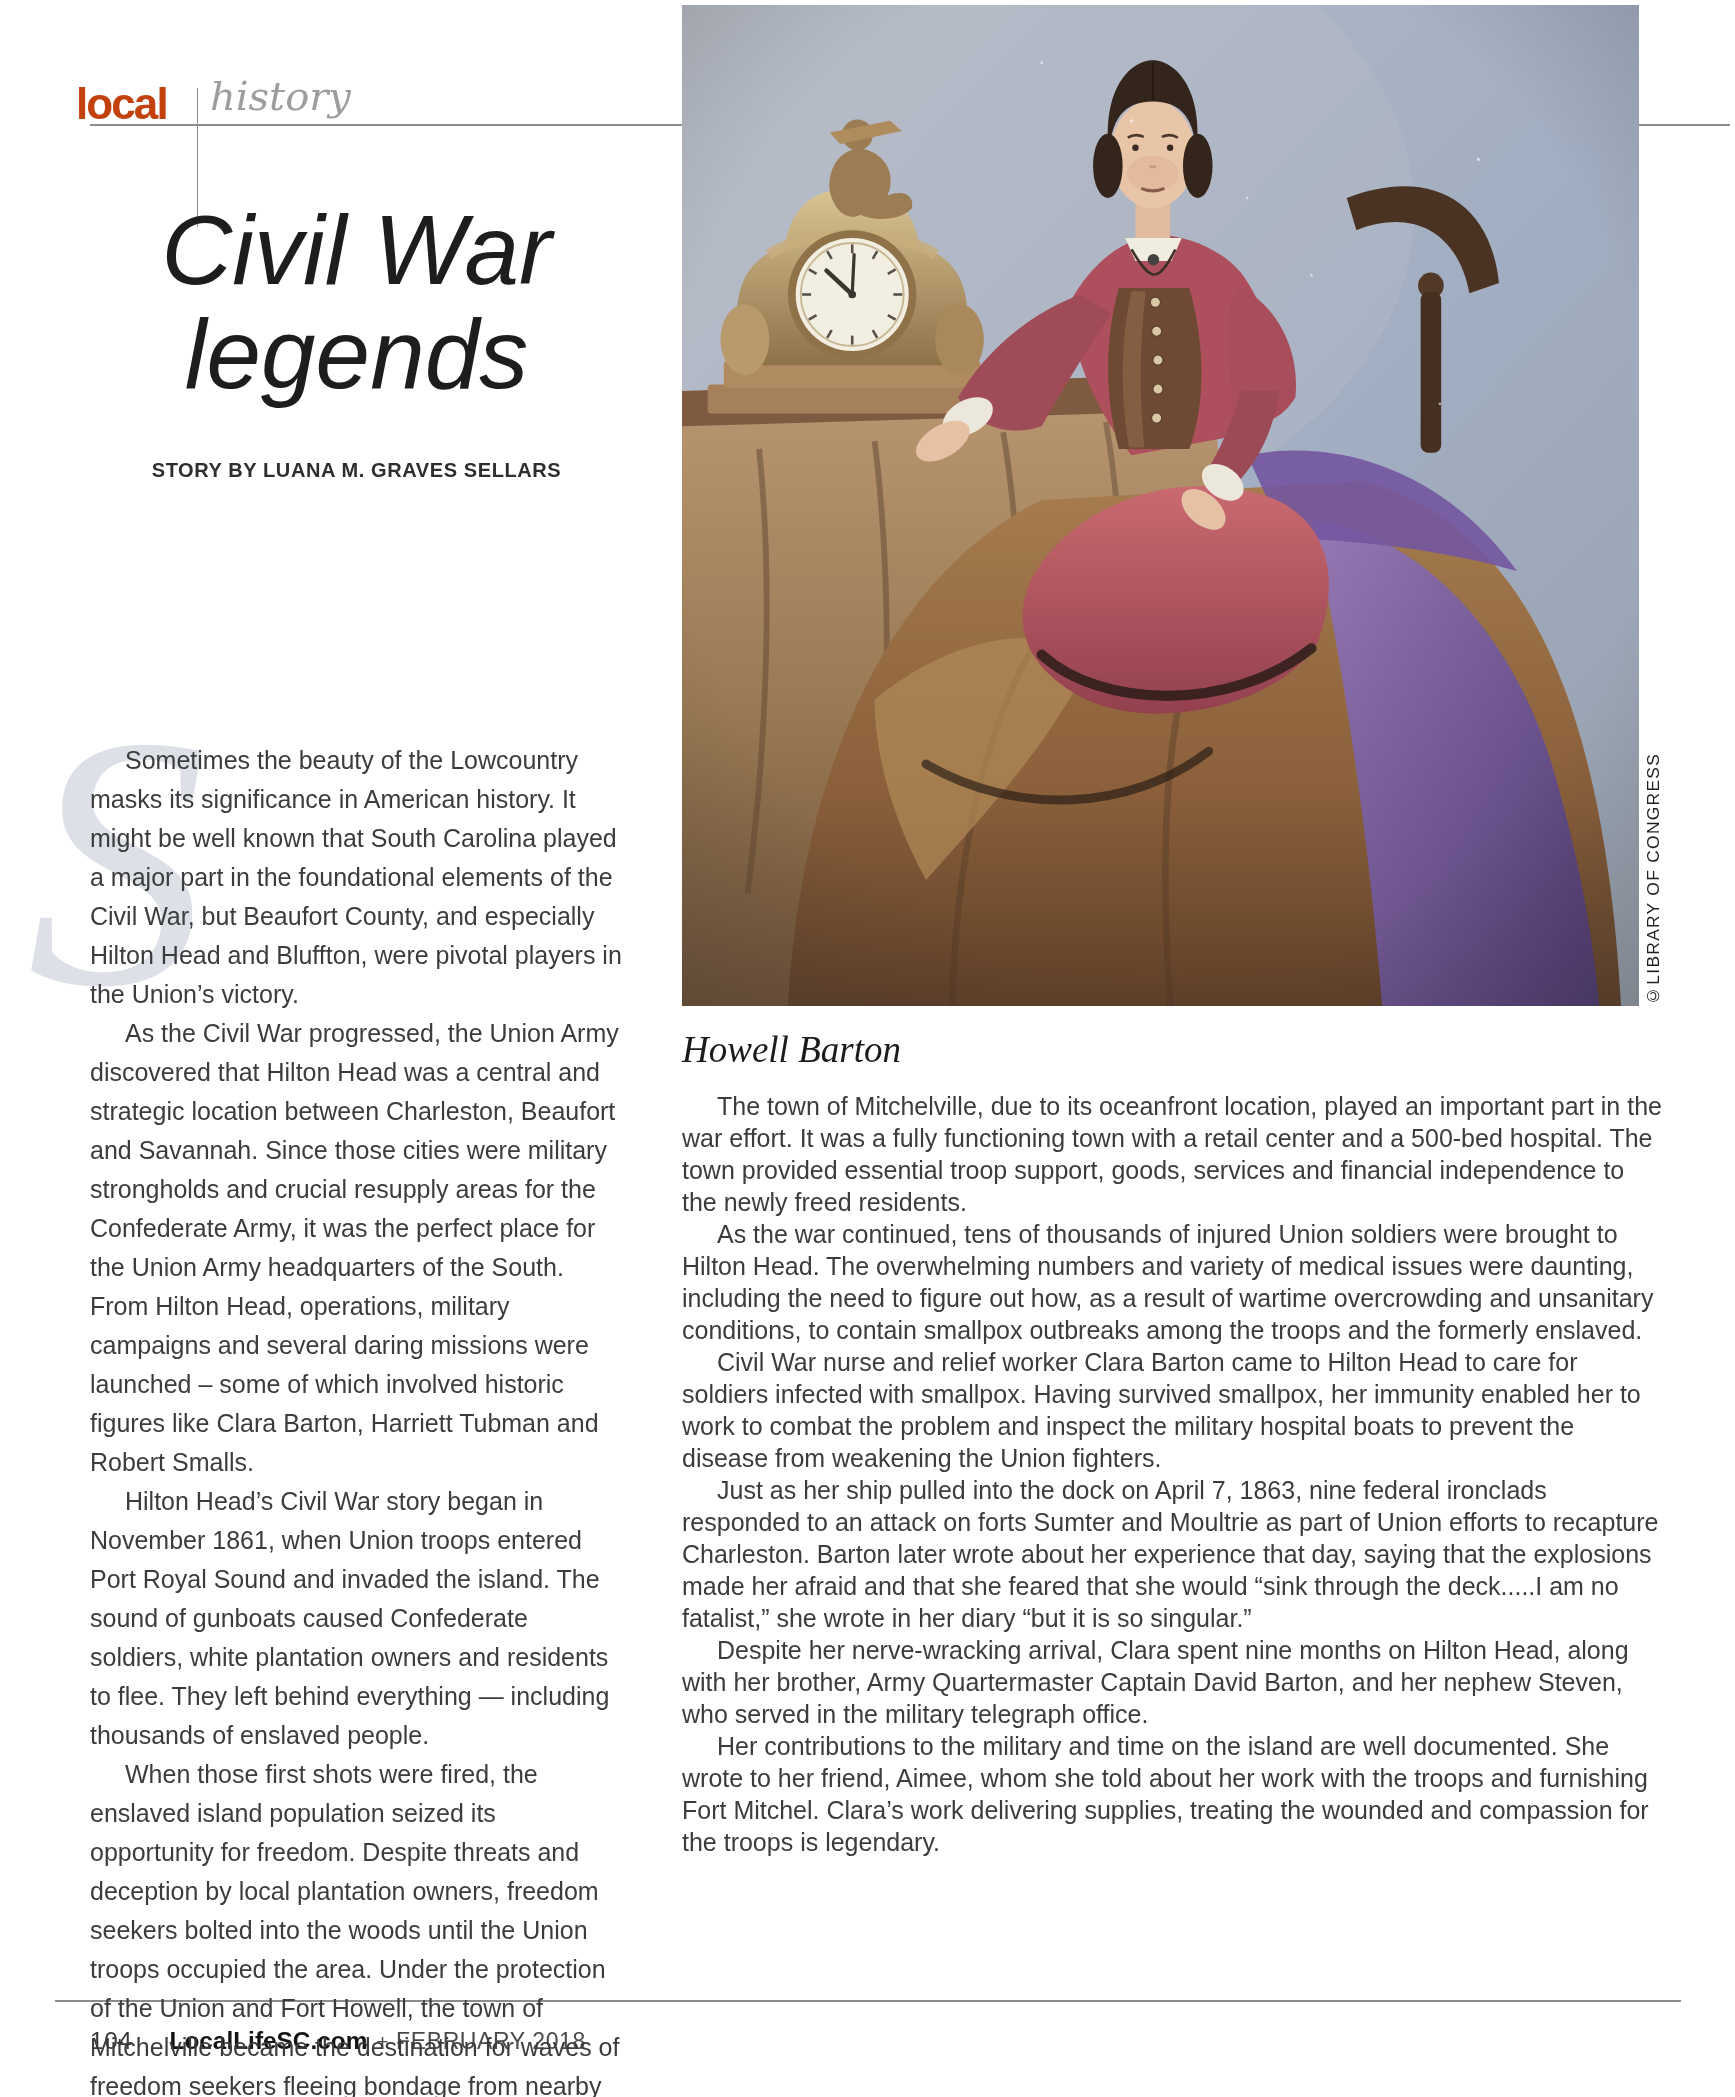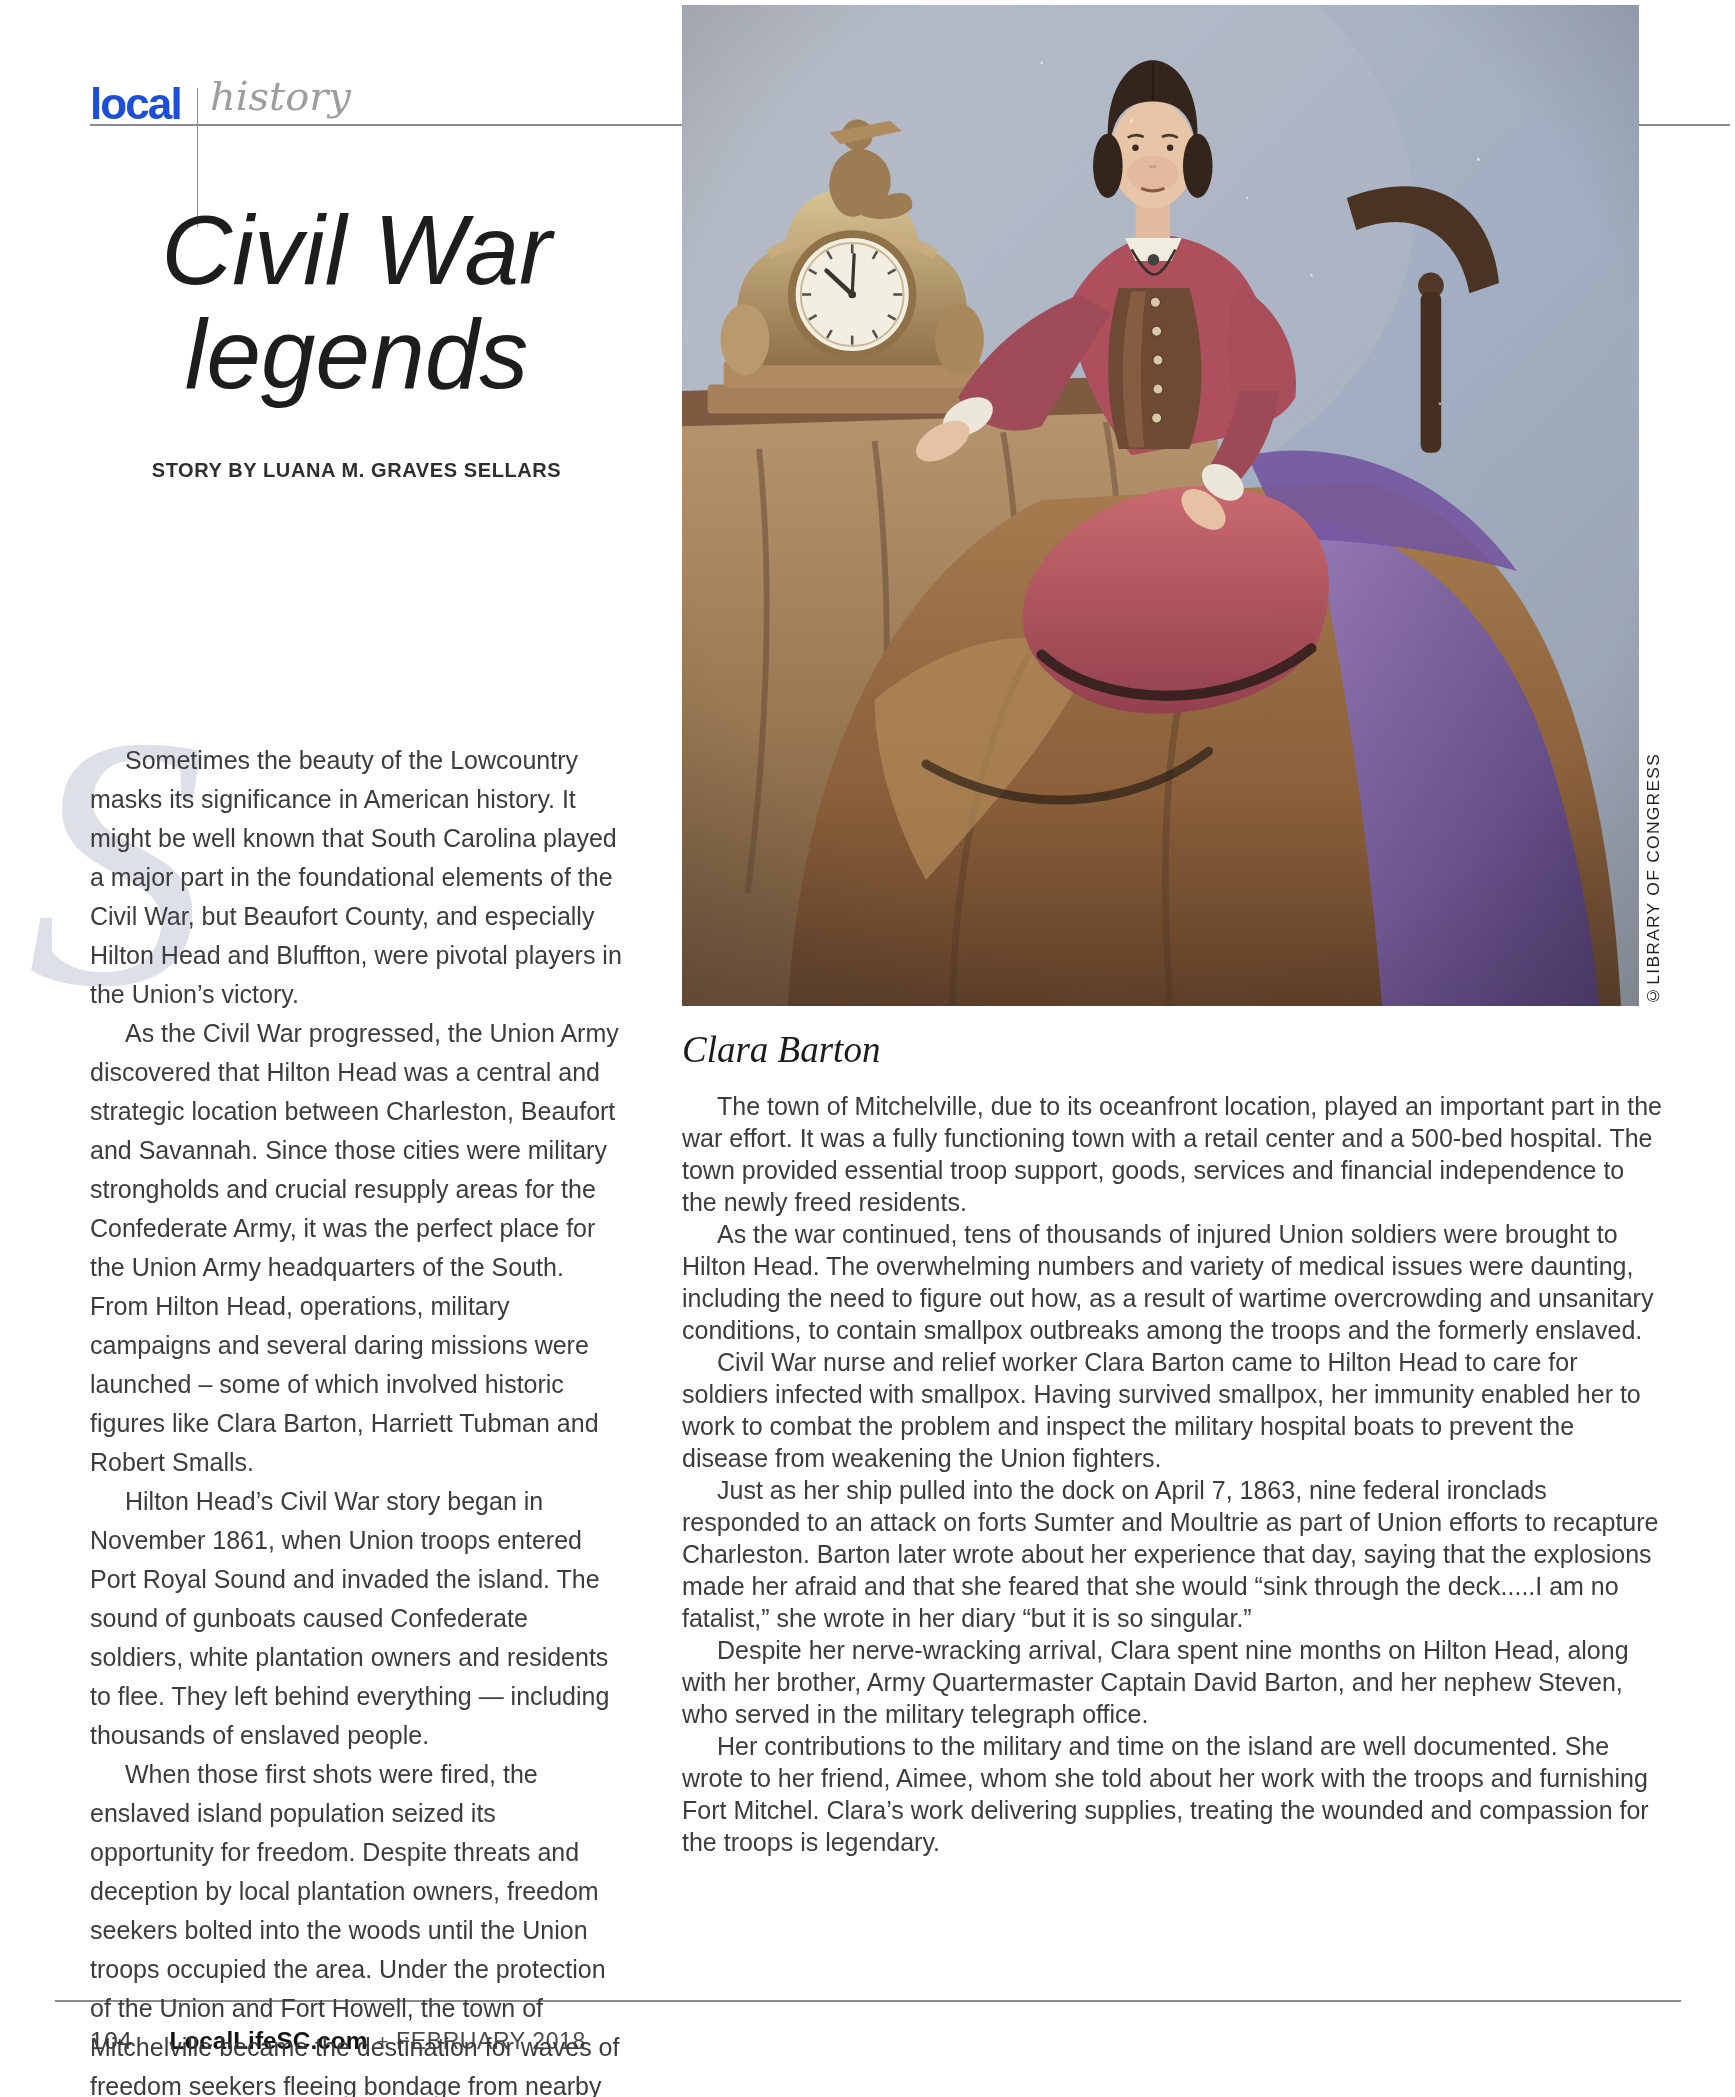--- a/index.html
+++ b/index.html
@@ -2,22 +2,22 @@
 <html style="font-size:10.3px"><head>
 <meta charset="utf-8">
 <style>
   html,body { margin:0; padding:0; background:#e9e9e9; }
   .page {
     position:relative; width:1736px; height:2097px; background:#ffffff;
     overflow:hidden; font-family:"Liberation Sans", sans-serif; color:#3c3c3e;
   }
 
   
-  .brand { position:absolute; left:90px; top:82px; font-weight:900;
-    font-size:44px; letter-spacing:-1.9px; color:#1d4ed8; line-height:1; }
+  .brand { position:absolute; left:76px; top:82px; font-weight:900;
+    font-size:44px; letter-spacing:-1.9px; color:#c2410c; line-height:1; }
   .brand-divider { position:absolute; left:197px; top:88px; width:1.3px; height:139px; background:#8f8f8f; }
   .brand-sub { position:absolute; left:210px; top:76px; font-family:"DejaVu Serif", serif;
     font-style:italic; font-size:40px; color:#9d9d9d; line-height:1; }
   .header-rule { position:absolute; left:90px; right:6.4px; top:124px; height:1.9px; background:#8c8c8c; z-index:0; }
 
   
   .left-col { position:absolute; left:90px; top:199px; width:533px; }
   .title { font-family:Liberation Sans, sans-serif; font-style:italic; font-weight:400;
     text-align:center; font-size:98px; line-height:1.06; color:#1d1d1f; }
   .subtitle { margin:22px auto 0; width:444px; text-align:center; font-family:"Liberation Serif", serif;
@@ -226,21 +226,21 @@
           <circle cx="1240" cy="240" r="2.5"></circle>
         <circle cx="560" cy="90" r="2"></circle>
           <circle cx="1180" cy="620" r="2"></circle>
           <circle cx="880" cy="300" r="1.8"></circle>
       </g>
       <rect width="1490" height="1556" fill="url(#vig)"></rect>
     </svg>
   </div>
   <div class="photo-credit">©LIBRARY OF CONGRESS</div>
 
-  <div class="caption">Clara Barton</div>
+  <div class="caption">Howell Barton</div>
   <div class="body-right">
     <p>The town of Mitchelville, due to its oceanfront location, played an important part in the war effort. It was a fully functioning town with a retail center and a 500-bed hospital. The town provided essential troop support, goods, services and financial independence to the newly freed residents.</p>
     <p>As the war continued, tens of thousands of injured Union soldiers were brought to Hilton Head. The overwhelming numbers and variety of medical issues were daunting, including the need to figure out how, as a result of wartime overcrowding and unsanitary conditions, to contain smallpox outbreaks among the troops and the formerly enslaved.</p>
     <p>Civil War nurse and relief worker Clara Barton came to Hilton Head to care for soldiers infected with smallpox. Having survived smallpox, her immunity enabled her to work to combat the problem and inspect the military hospital boats to prevent the disease from weakening the Union fighters.</p>
     <p>Just as her ship pulled into the dock on April 7, 1863, nine federal ironclads responded to an attack on forts Sumter and Moultrie as part of Union efforts to recapture Charleston. Barton later wrote about her experience that day, saying that the explosions made her afraid and that she feared that she would “sink through the deck.....I am no fatalist,” she wrote in her diary “but it is so singular.”</p>
     <p>Despite her nerve-wracking arrival, Clara spent nine months on Hilton Head, along with her brother, Army Quartermaster Captain David Barton, and her nephew Steven, who served in the military telegraph office.</p>
     <p>Her contributions to the military and time on the island are well documented. She wrote to her friend, Aimee, whom she told about her work with the troops and furnishing Fort Mitchel. Clara’s work delivering supplies, treating the wounded and compassion for the troops is legendary.</p>
   </div>
 
   <div class="footer-rule"></div>

